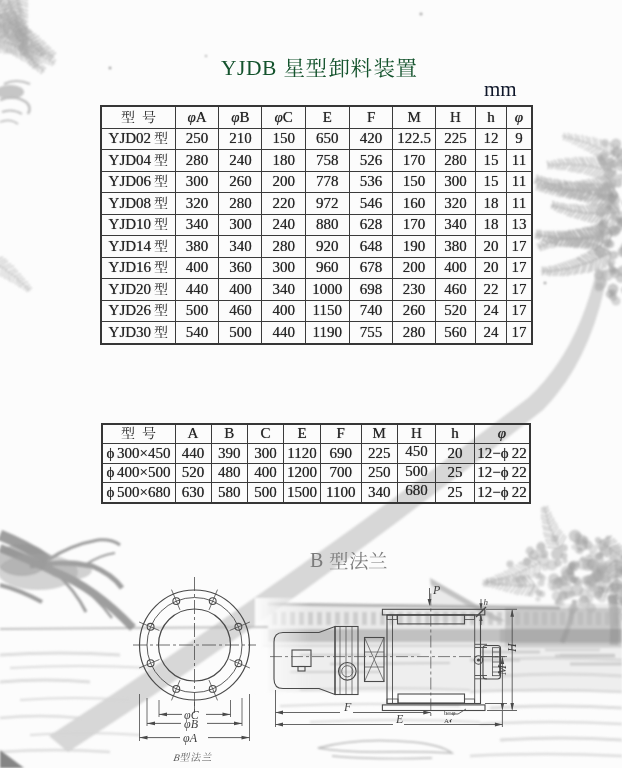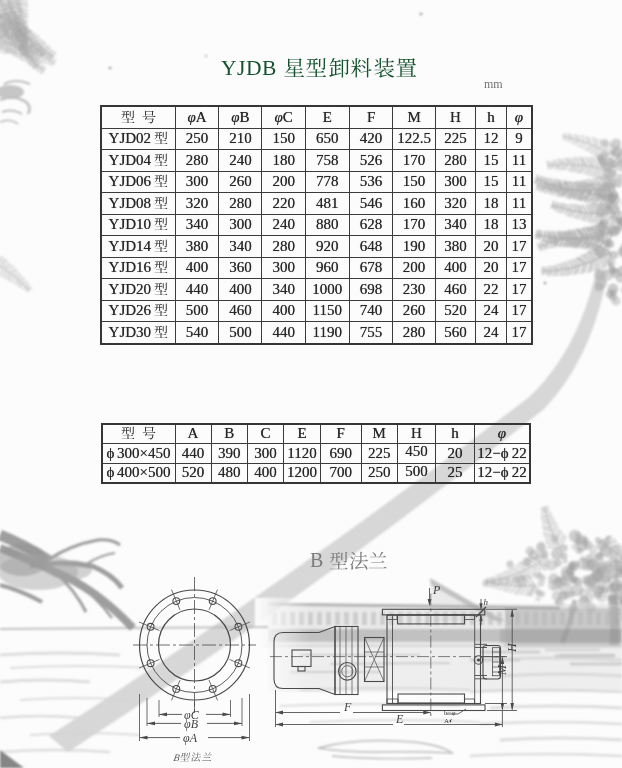--- a/index.html
+++ b/index.html
@@ -1,16 +1,16 @@
 <!DOCTYPE html>
 <html><head><meta charset="utf-8"><style>
 html,body{margin:0;padding:0}
 body{width:622px;height:768px;position:relative;background:#fcfcfc;font-family:"Liberation Serif",serif;overflow:hidden}
 #title{position:absolute;left:221px;top:56px;font-size:21.5px;color:#14532d;letter-spacing:0.5px;white-space:nowrap}
-#mm{position:absolute;left:484px;top:77px;font-size:12px;color:#737373}
+#mm{position:absolute;left:484px;top:77px;font-size:21px;color:#0f172a}
 #bhead{position:absolute;left:310px;top:549px;font-size:20px;color:#7b7b7b;white-space:nowrap;letter-spacing:0.5px}
 table{border-collapse:collapse;table-layout:fixed;position:absolute;color:#272727}
 #t1{left:100px;top:105px;width:431px;border:2px solid #363636}
 #t2{left:100.5px;top:422.5px;width:429px;border:2px solid #363636}
 td{border:1.5px solid #3b3b3b;text-align:center;vertical-align:middle;padding:0;font-size:15px;overflow:hidden;white-space:nowrap;text-shadow:0 0 0.7px rgba(45,45,45,0.85)}
 #t1 td{height:20.5px}
 #t2 td{height:18.55px}
 #t1 tr:first-child td{height:20.5px}
 .ph{font-style:italic;font-family:"Liberation Serif"}
 .pu{font-style:normal}
@@ -537,21 +537,21 @@
         <td>15</td>
         <td>11</td>
       </tr>
 <tr>
         <td>YJD08 <svg class="cj" viewBox="0 0 1000 1000">
             <use href="#gx"></use>
           </svg></td>
         <td>320</td>
         <td>280</td>
         <td>220</td>
-        <td>481</td>
+        <td>972</td>
         <td>546</td>
         <td>160</td>
         <td>320</td>
         <td>18</td>
         <td>11</td>
       </tr>
 <tr>
         <td>YJD10 <svg class="cj" viewBox="0 0 1000 1000">
             <use href="#gx"></use>
           </svg></td>
@@ -682,20 +682,32 @@
       </tr>
 <tr>
         <td><span class="pu">ϕ</span>  400×500</td>
         <td>520</td>
         <td>480</td>
         <td>400</td>
         <td>1200</td>
         <td>700</td>
         <td>250</td>
         <td class="hi">500</td>
+        <td>25</td>
+        <td>12−<span class="pu">ϕ</span> 22</td>
+      </tr>
+<tr>
+        <td><span class="pu">ϕ</span>  500×680</td>
+        <td>630</td>
+        <td>580</td>
+        <td>500</td>
+        <td>1500</td>
+        <td>1100</td>
+        <td>340</td>
+        <td class="hi">680</td>
         <td>25</td>
         <td>12−<span class="pu">ϕ</span> 22</td>
       </tr>
 </tbody>
   </table>
 
 <div id="bhead">B <svg class="cjb" viewBox="0 0 1000 1000">
       <use href="#gx"></use>
     </svg><svg class="cjb" viewBox="0 0 1000 1000">
       <use href="#gf"></use>

